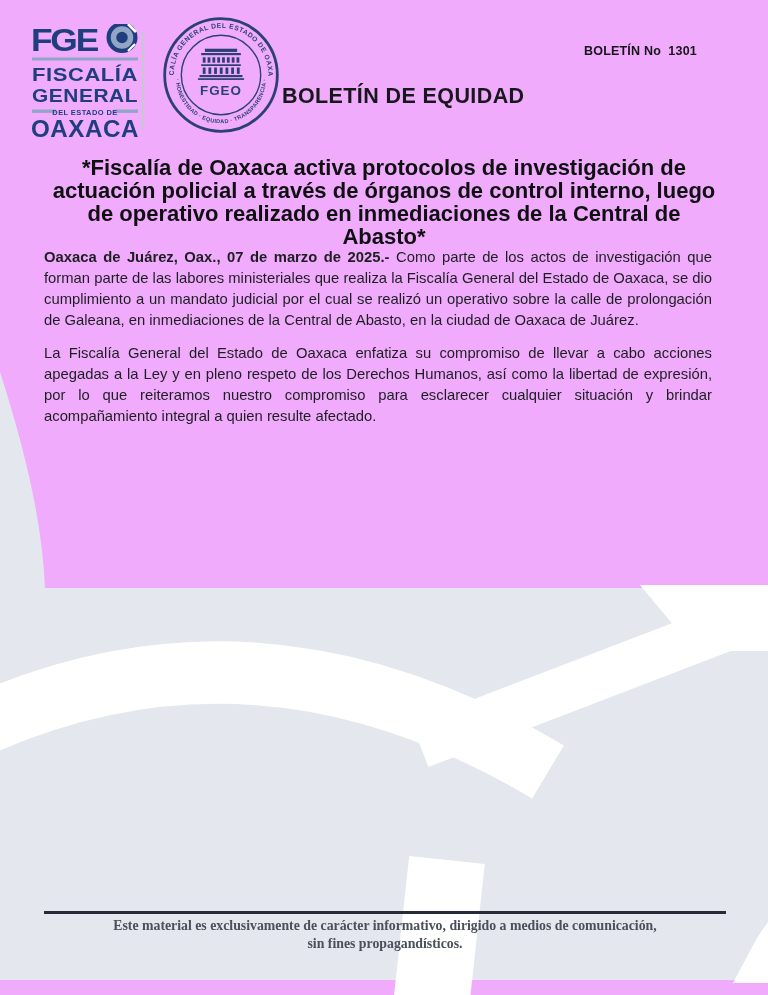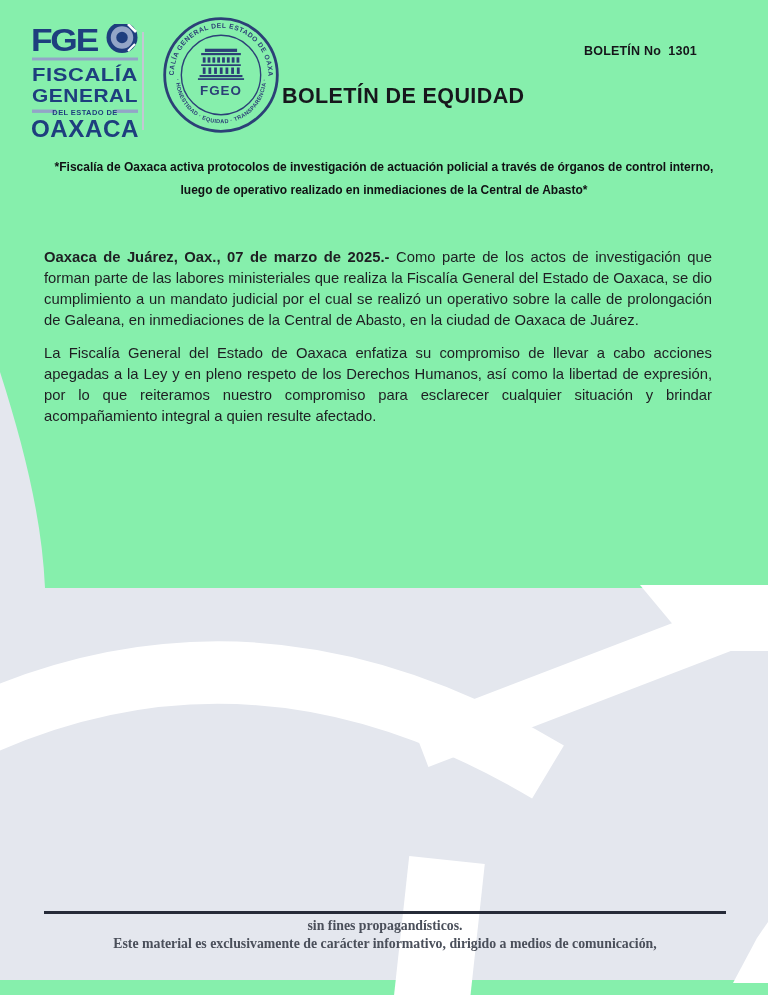--- a/index.html
+++ b/index.html
@@ -1,18 +1,18 @@
 <!DOCTYPE html>
 <html><head>
 <meta charset="utf-8">
 <style>
   html,body{margin:0;padding:0;background:#888;}
   #page{
     position:relative;width:768px;height:995px;margin:0 auto;
-    background:#86efac;overflow:hidden;
+    background:#f0abfc;overflow:hidden;
     font-family:"Liberation Sans","DejaVu Sans",sans-serif;
   }
   #watermark{position:absolute;left:0;top:0;z-index:0;}
   .layer{position:absolute;z-index:1;}
 
   
   #fgeo-logo{left:32px;top:24px;}
   #logo-divider{left:142px;top:32px;width:2px;height:98px;background:#c3c8d3;}
   #fgeo-seal{left:162px;top:16px;}
   #press-header{
@@ -21,21 +21,21 @@
     white-space:nowrap;
   }
   #bulletin-no{
     left:584px;top:44px;font-size:12.5px;font-weight:bold;color:#15151a;
     white-space:nowrap;letter-spacing:.2px;
   }
 
   
   #doc-title{
     left:44px;top:156px;width:680px;text-align:center;
-    font-size:12px;line-height:23px;font-weight:bold;color:#101013;
+    font-size:22px;line-height:23px;font-weight:bold;color:#101013;
   }
   #doc-body{
     left:44px;top:247px;width:684px;
     font-size:14.8px;line-height:21px;color:#1e1e22;text-align:justify;
   }
   #doc-body p{margin:0 16px 12px 0;}
   #doc-body p strong{font-weight:bold;}
 
   
   #footer-rule{left:44px;top:911px;width:682px;height:3px;background:#262b38;}
@@ -134,17 +134,17 @@
       <strong>Oaxaca de Juárez, Oax., 07 de marzo de 2025.-</strong>
       <span>Como parte de los actos de investigación que forman parte de las labores ministeriales que realiza la Fiscalía General del Estado de Oaxaca, se dio cumplimiento a un mandato judicial por el cual se realizó un operativo sobre la calle de prolongación de Galeana, en inmediaciones de la Central de Abasto, en la ciudad de Oaxaca de Juárez.</span>
     </p>
     <p>
       <span>La Fiscalía General del Estado de Oaxaca enfatiza su compromiso de llevar a cabo acciones apegadas a la Ley y en pleno respeto de los Derechos Humanos, así como la libertad de expresión, por lo que reiteramos nuestro compromiso para esclarecer cualquier situación y brindar acompañamiento integral a quien resulte afectado.</span>
     </p>
   </div>
 
   <div id="footer-rule" class="layer"></div>
   <div id="footer-note" class="layer">
+    <div>Este material es exclusivamente de carácter informativo, dirigido a medios de comunicación,</div>
     <div>sin fines propagandísticos.</div>
-    <div>Este material es exclusivamente de carácter informativo, dirigido a medios de comunicación,</div>
   </div>
 
 </div>
 
 </body></html>

